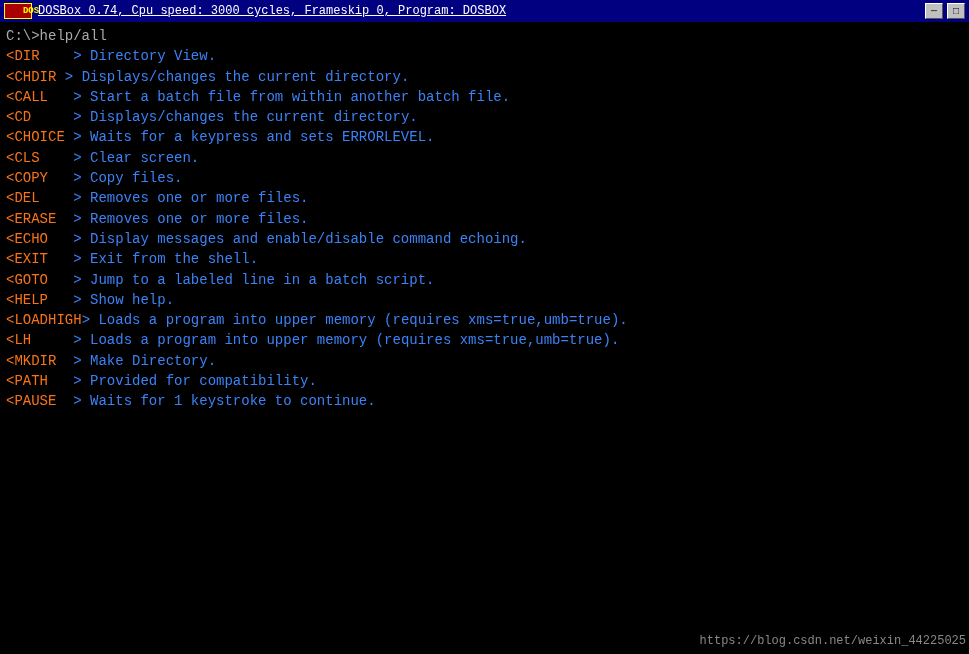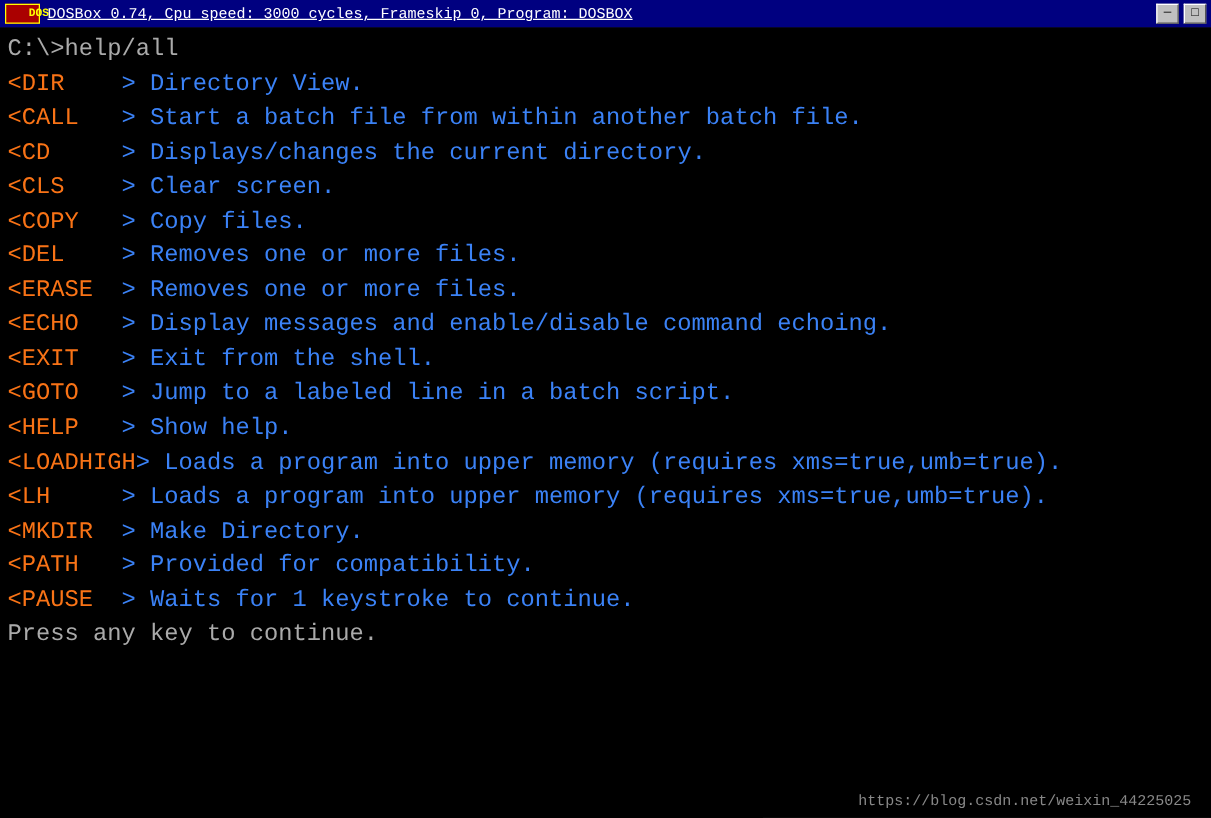--- a/index.html
+++ b/index.html
@@ -53,21 +53,21 @@
       display: flex;
       align-items: center;
       justify-content: center;
       font-size: 10px;
       color: #000;
       cursor: pointer;
     }
     .terminal {
       background: #000000;
       color: #aaaaaa;
-      font-size: 19px;
+      font-size: 14px;
       font-family: 'Courier New', Courier, monospace;
       padding: 4px 6px;
       height: calc(654px - 22px);
       overflow: hidden;
       line-height: 1.45;
     }
     .cmd-line {
       white-space: pre;
       color: #aaaaaa;
     }
@@ -76,21 +76,21 @@
     }
     .cmd-desc {
       color: #3b82f6;
     }
     .prompt-line {
       color: #aaaaaa;
     }
     .watermark {
       position: absolute;
       bottom: 6px;
-      right: 16px;
+      right: 3px;
       color: #888888;
       font-size: 12px;
       font-family: 'Courier New', Courier, monospace;
     }
   </style>
 </head>
 <body>
 
 <div class="title-bar">
   <div class="title-bar-icon">DOS</div>
@@ -98,32 +98,33 @@
   <div class="title-bar-controls">
     <div class="title-btn">─</div>
     <div class="title-btn">□</div>
   </div>
 </div>
 
 <div class="terminal">
   <div class="cmd-line prompt-line">C:\&gt;help/all</div>
   <div id="cmd-list">
       <div class="cmd-line"><span class="cmd-name">&lt;DIR</span><span class="cmd-desc">    &gt; Directory View.</span></div>
+      <div class="cmd-line"><span class="cmd-name">&lt;CHDIR</span><span class="cmd-desc"> &gt; Displays/changes the current directory.</span></div>
       <div class="cmd-line"><span class="cmd-name">&lt;CALL</span><span class="cmd-desc">   &gt; Start a batch file from within another batch file.</span></div>
       <div class="cmd-line"><span class="cmd-name">&lt;CD</span><span class="cmd-desc">     &gt; Displays/changes the current directory.</span></div>
+      <div class="cmd-line"><span class="cmd-name">&lt;CHOICE</span><span class="cmd-desc"> &gt; Waits for a keypress and sets ERRORLEVEL.</span></div>
       <div class="cmd-line"><span class="cmd-name">&lt;CLS</span><span class="cmd-desc">    &gt; Clear screen.</span></div>
       <div class="cmd-line"><span class="cmd-name">&lt;COPY</span><span class="cmd-desc">   &gt; Copy files.</span></div>
       <div class="cmd-line"><span class="cmd-name">&lt;DEL</span><span class="cmd-desc">    &gt; Removes one or more files.</span></div>
       <div class="cmd-line"><span class="cmd-name">&lt;ERASE</span><span class="cmd-desc">  &gt; Removes one or more files.</span></div>
       <div class="cmd-line"><span class="cmd-name">&lt;ECHO</span><span class="cmd-desc">   &gt; Display messages and enable/disable command echoing.</span></div>
       <div class="cmd-line"><span class="cmd-name">&lt;EXIT</span><span class="cmd-desc">   &gt; Exit from the shell.</span></div>
       <div class="cmd-line"><span class="cmd-name">&lt;GOTO</span><span class="cmd-desc">   &gt; Jump to a labeled line in a batch script.</span></div>
       <div class="cmd-line"><span class="cmd-name">&lt;HELP</span><span class="cmd-desc">   &gt; Show help.</span></div>
       <div class="cmd-line"><span class="cmd-name">&lt;LOADHIGH</span><span class="cmd-desc">&gt; Loads a program into upper memory (requires xms=true,umb=true).</span></div>
       <div class="cmd-line"><span class="cmd-name">&lt;LH</span><span class="cmd-desc">     &gt; Loads a program into upper memory (requires xms=true,umb=true).</span></div>
       <div class="cmd-line"><span class="cmd-name">&lt;MKDIR</span><span class="cmd-desc">  &gt; Make Directory.</span></div>
       <div class="cmd-line"><span class="cmd-name">&lt;PATH</span><span class="cmd-desc">   &gt; Provided for compatibility.</span></div>
       <div class="cmd-line"><span class="cmd-name">&lt;PAUSE</span><span class="cmd-desc">  &gt; Waits for 1 keystroke to continue.</span></div>
     </div>
-  <div class="cmd-line">Press any key to continue.</div>
 </div>
 
 <div class="watermark">https://blog.csdn.net/weixin_44225025</div>
 
 </body></html>

